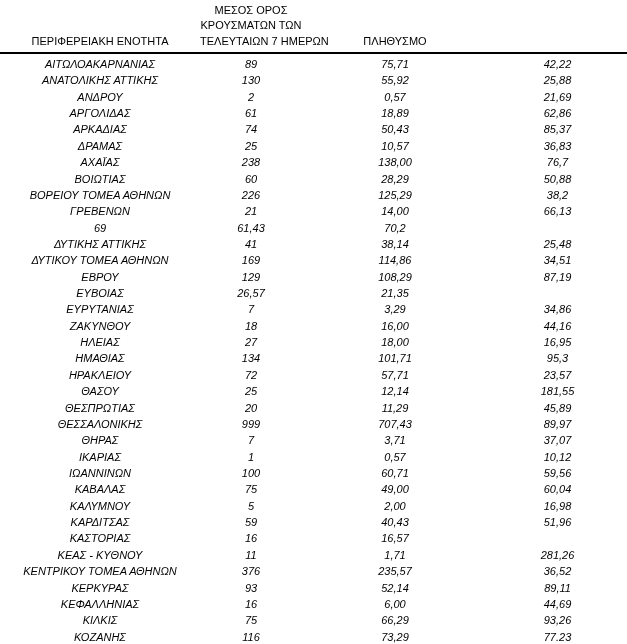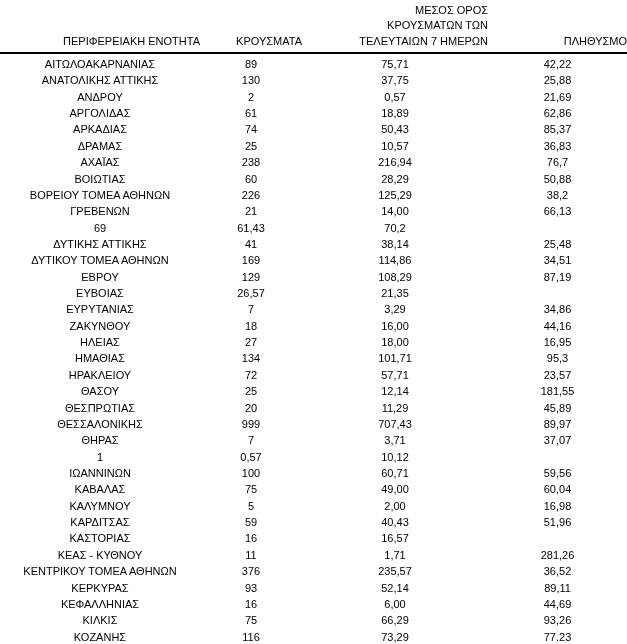--- a/index.html
+++ b/index.html
@@ -23,75 +23,73 @@
     width: 627px;
   }
   .thead {
     display: grid;
     grid-template-columns: 200px 102px 186px 139px;
     align-items: end;
     height: 52px;
     border-bottom: 2.5px solid #000000;
   }
   .th {
-    text-align: right;
+    text-align: center;
     font-size: 11px;
     line-height: 15.4px;
     padding-bottom: 3px;
   }
   .th .hline {
     white-space: nowrap;
   }
   .tbody {
     padding-top: 2px;
   }
   .tr {
     display: grid;
     grid-template-columns: 200px 102px 186px 139px;
     height: 16.36px;
+    font-style: italic;
   }
   .td {
     text-align: center;
     font-size: 11px;
     line-height: 16.36px;
     white-space: nowrap;
     overflow: visible;
   }
 </style>
 </head>
 <body>
 
 <div class="table">
   <div class="thead" id="thead">
       <div class="th">
         <div class="hline">ΠΕΡΙΦΕΡΕΙΑΚΗ ΕΝΟΤΗΤΑ</div>
       </div>
       <div class="th">
-        <div class="hline">ΚΡΟΥΣΜΑΤΑ</div>
-      </div>
-      <div class="th">
         <div class="hline">ΜΕΣΟΣ ΟΡΟΣ</div>
         <div class="hline">ΚΡΟΥΣΜΑΤΩΝ ΤΩΝ</div>
         <div class="hline">ΤΕΛΕΥΤΑΙΩΝ 7 ΗΜΕΡΩΝ</div>
       </div>
       <div class="th">
         <div class="hline">ΠΛΗΘΥΣΜΟ</div>
       </div>
     </div>
   <div class="tbody" id="tbody">
       <div class="tr">
         <div class="td">ΑΙΤΩΛΟΑΚΑΡΝΑΝΙΑΣ</div>
         <div class="td">89</div>
         <div class="td">75,71</div>
         <div class="td">42,22</div>
       </div>
       <div class="tr">
         <div class="td">ΑΝΑΤΟΛΙΚΗΣ ΑΤΤΙΚΗΣ</div>
         <div class="td">130</div>
-        <div class="td">37,75</div>
+        <div class="td">55,92</div>
         <div class="td">25,88</div>
       </div>
       <div class="tr">
         <div class="td">ΑΝΔΡΟΥ</div>
         <div class="td">2</div>
         <div class="td">0,57</div>
         <div class="td">21,69</div>
       </div>
       <div class="tr">
         <div class="td">ΑΡΓΟΛΙΔΑΣ</div>
@@ -107,21 +105,21 @@
       </div>
       <div class="tr">
         <div class="td">ΔΡΑΜΑΣ</div>
         <div class="td">25</div>
         <div class="td">10,57</div>
         <div class="td">36,83</div>
       </div>
       <div class="tr">
         <div class="td">ΑΧΑΪΑΣ</div>
         <div class="td">238</div>
-        <div class="td">216,94</div>
+        <div class="td">138,00</div>
         <div class="td">76,7</div>
       </div>
       <div class="tr">
         <div class="td">ΒΟΙΩΤΙΑΣ</div>
         <div class="td">60</div>
         <div class="td">28,29</div>
         <div class="td">50,88</div>
       </div>
       <div class="tr">
         <div class="td">ΒΟΡΕΙΟΥ ΤΟΜΕΑ ΑΘΗΝΩΝ</div>
@@ -211,20 +209,21 @@
         <div class="td">707,43</div>
         <div class="td">89,97</div>
       </div>
       <div class="tr">
         <div class="td">ΘΗΡΑΣ</div>
         <div class="td">7</div>
         <div class="td">3,71</div>
         <div class="td">37,07</div>
       </div>
       <div class="tr">
+        <div class="td">ΙΚΑΡΙΑΣ</div>
         <div class="td">1</div>
         <div class="td">0,57</div>
         <div class="td">10,12</div>
       </div>
       <div class="tr">
         <div class="td">ΙΩΑΝΝΙΝΩΝ</div>
         <div class="td">100</div>
         <div class="td">60,71</div>
         <div class="td">59,56</div>
       </div>

